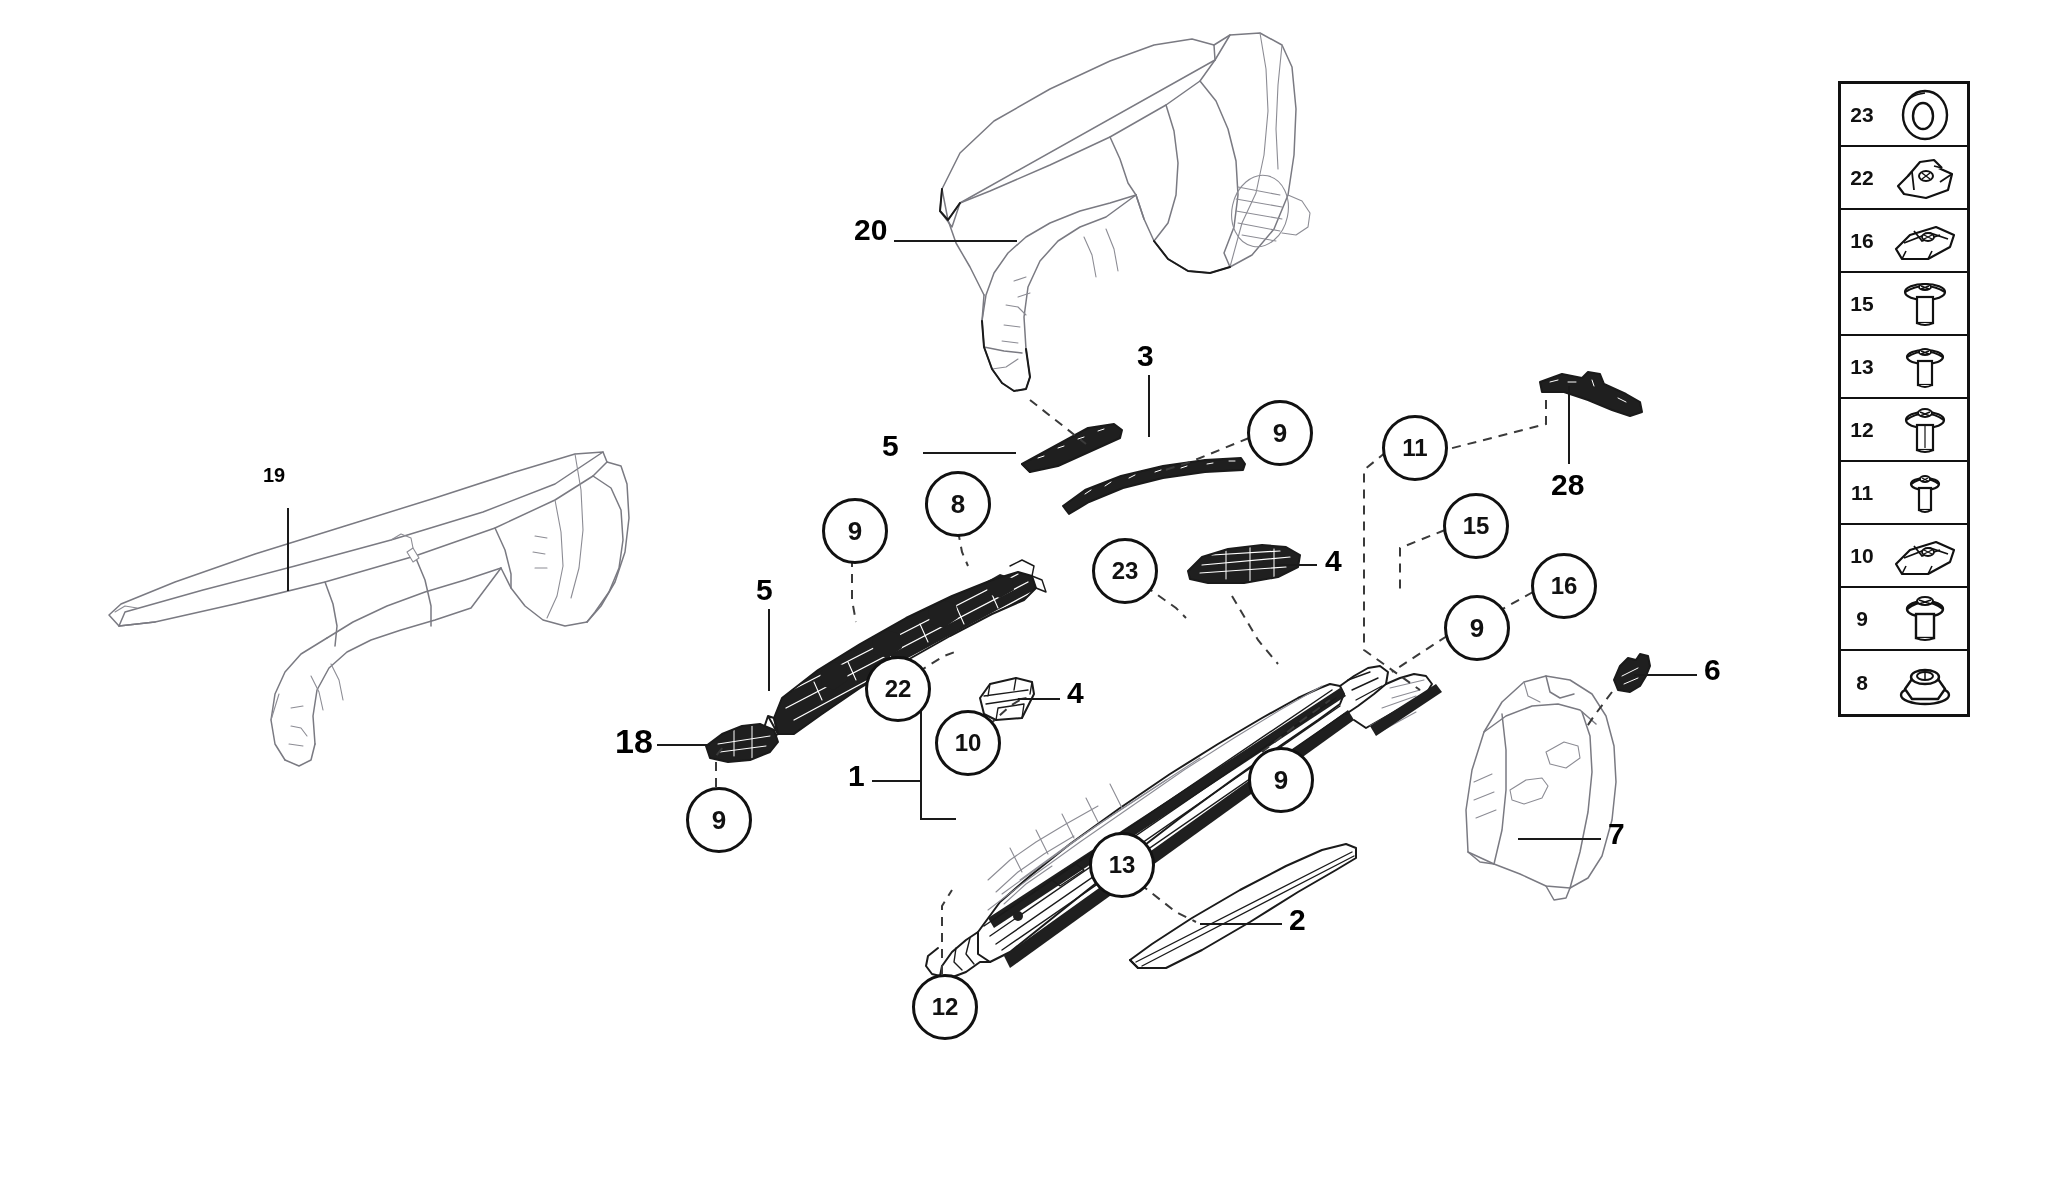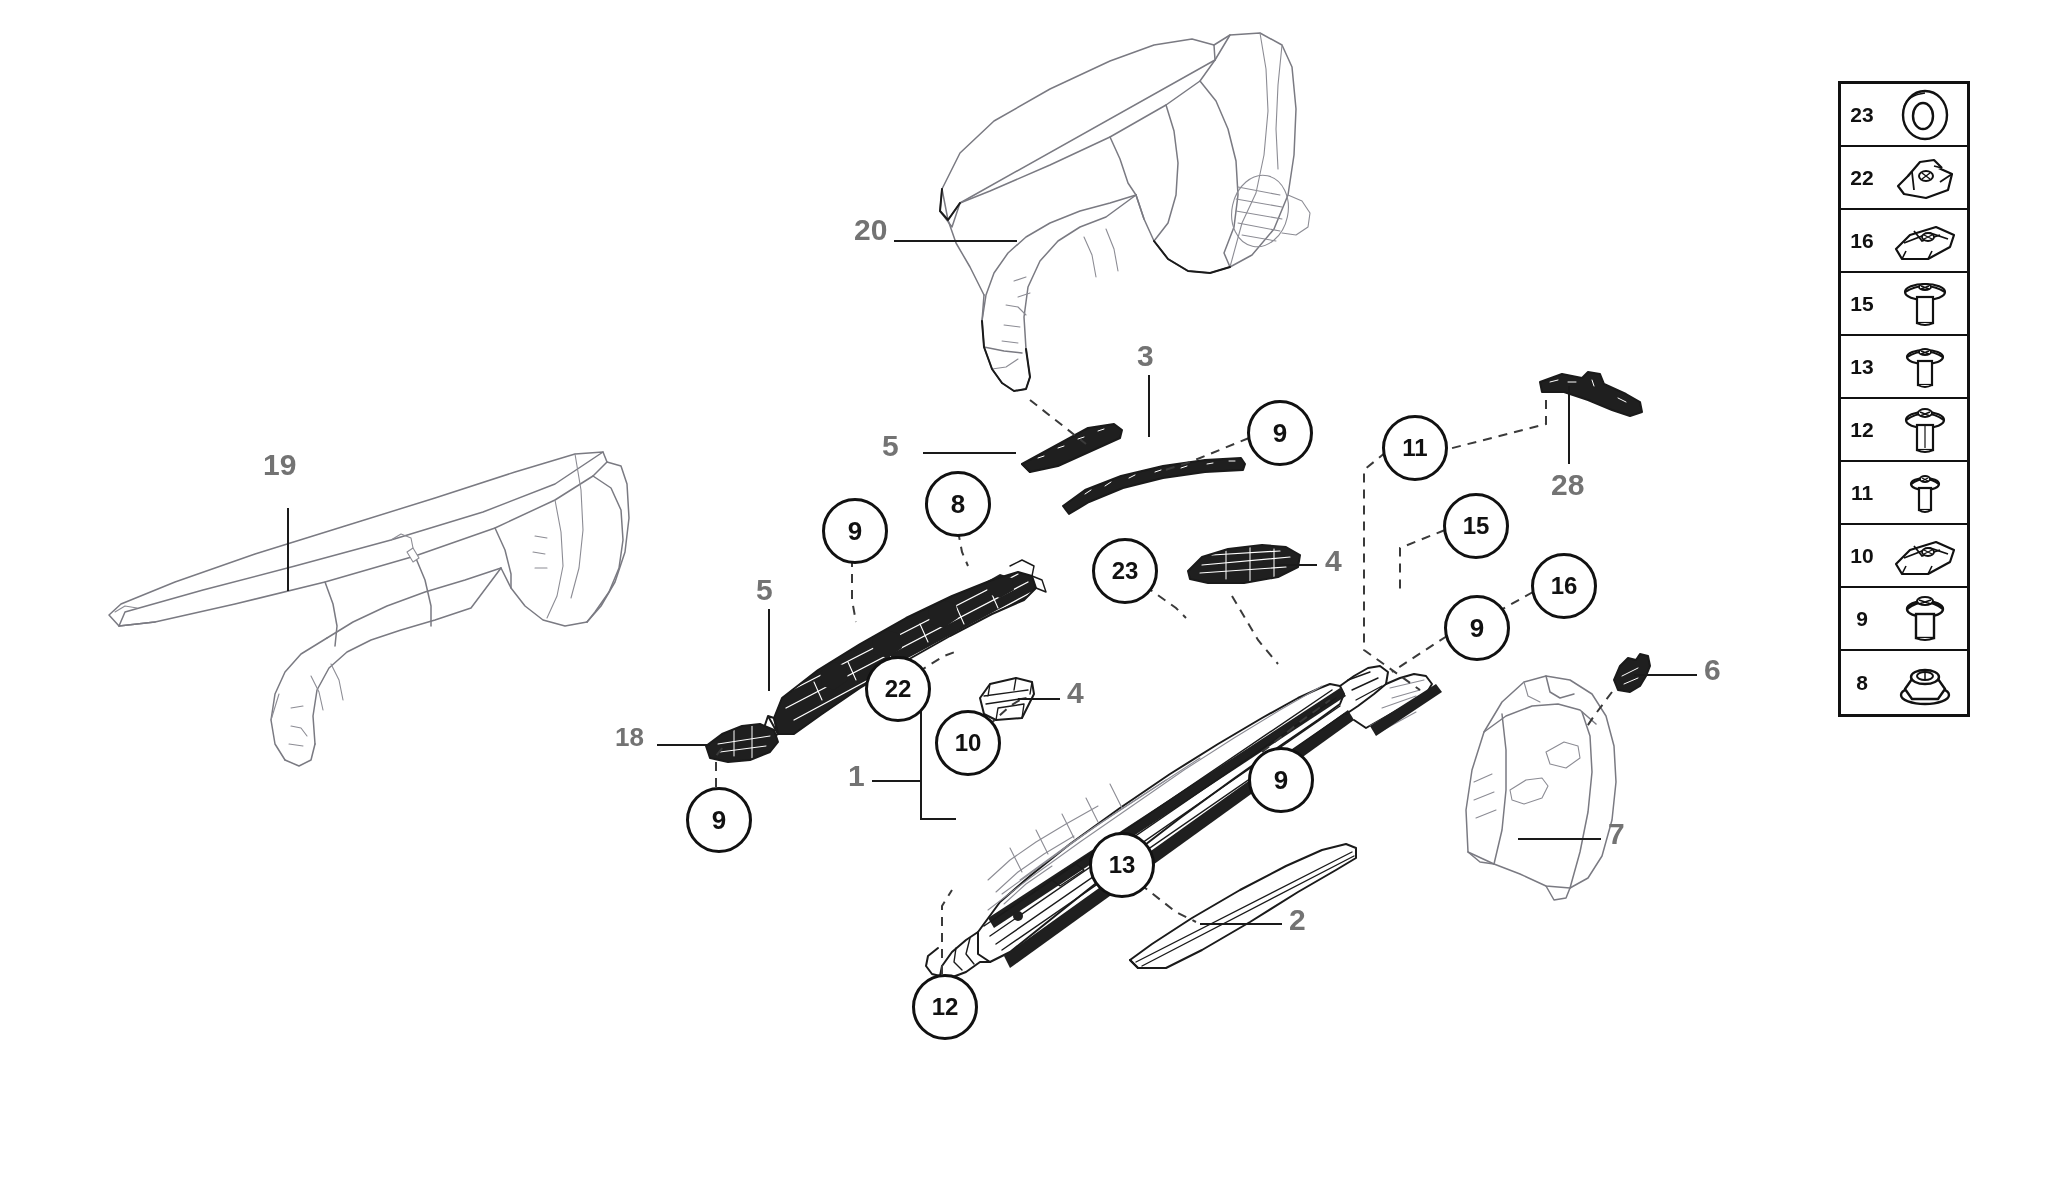--- a/index.html
+++ b/index.html
@@ -2,21 +2,21 @@
 <html><head>
 <meta charset="utf-8">
 <style>
   html,body{margin:0;padding:0;background:#ffffff;}
   body{width:2048px;height:1183px;position:relative;overflow:hidden;
        font-family:"Liberation Sans",sans-serif;}
 
   #stage{position:absolute;left:0;top:0;width:2048px;height:1183px;background:#fff;}
 
   
-  .callout{position:absolute;font-weight:bold;color:#737373;line-height:1;
+  .callout{position:absolute;font-weight:bold;color:#000000;line-height:1;
            font-family:"Liberation Sans",sans-serif;white-space:nowrap;}
   .callout .num{display:block;}
 
   .lead{position:absolute;background:#1a1a1a;}
   .lead.h{height:2px;}
   .lead.v{width:2px;}
 
   
   .circ{position:absolute;border:3px solid #111;border-radius:50%;
         display:flex;align-items:center;justify-content:center;
@@ -342,21 +342,21 @@
 
       <path d="M1232 596 L1258 640 L1278 664"></path>
     </g>
   </svg>
 
   <div class="callout" style="left:854px;top:215px;font-size:30px;">
     <span class="num">20</span>
   </div>
   <div class="lead h" style="left:894px;top:240px;width:123px;"></div>
 
-  <div class="callout" style="left:263px;top:450px;font-size:30px;">
+  <div class="callout" style="left:263px;top:465px;font-size:20px;">
     <span class="num">19</span>
   </div>
   <div class="lead v" style="left:287px;top:508px;height:83px;"></div>
 
   <div class="callout" style="left:1137px;top:341px;font-size:30px;">
     <span class="num">3</span>
   </div>
   <div class="lead v" style="left:1148px;top:375px;height:62px;"></div>
 
   <div class="callout" style="left:882px;top:431px;font-size:30px;">
@@ -382,21 +382,21 @@
   <div class="callout" style="left:1704px;top:655px;font-size:30px;">
     <span class="num">6</span>
   </div>
   <div class="lead h" style="left:1634px;top:674px;width:63px;"></div>
 
   <div class="callout" style="left:1067px;top:678px;font-size:30px;">
     <span class="num">4</span>
   </div>
   <div class="lead h" style="left:1018px;top:698px;width:42px;"></div>
 
-  <div class="callout" style="left:615px;top:724px;font-size:26px;">
+  <div class="callout" style="left:615px;top:724px;font-size:34px;">
     <span class="num">18</span>
   </div>
   <div class="lead h" style="left:657px;top:744px;width:53px;"></div>
 
   <div class="callout" style="left:848px;top:761px;font-size:30px;">
     <span class="num">1</span>
   </div>
   <div class="lead h" style="left:872px;top:780px;width:50px;"></div>
   <div class="lead v" style="left:920px;top:702px;height:118px;"></div>
   <div class="lead h" style="left:890px;top:702px;width:32px;"></div>

